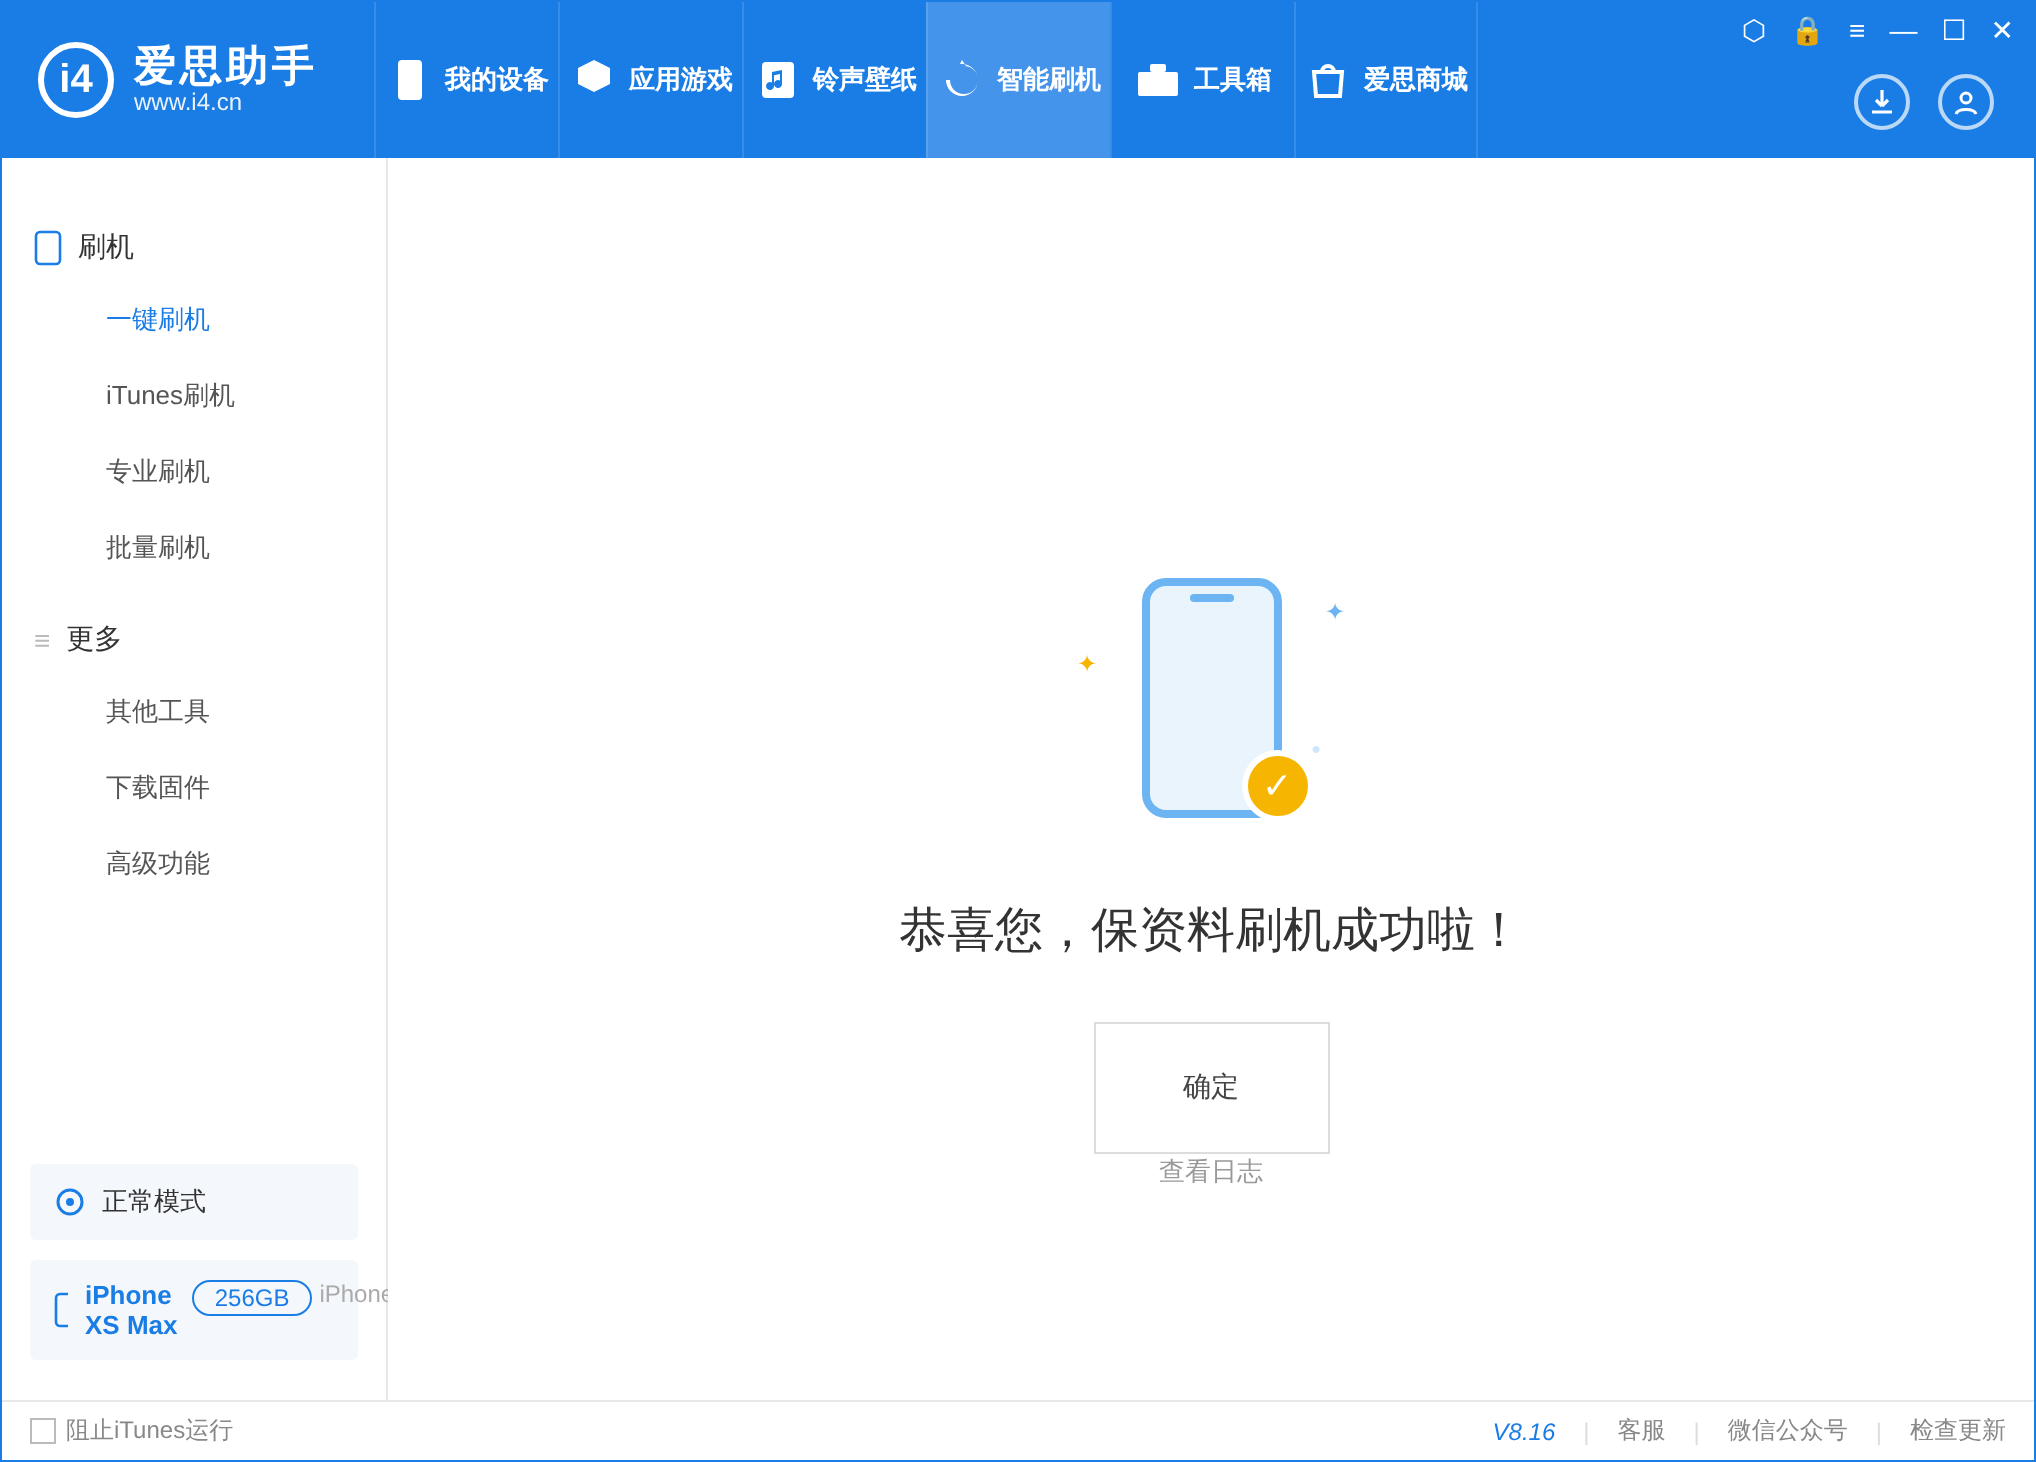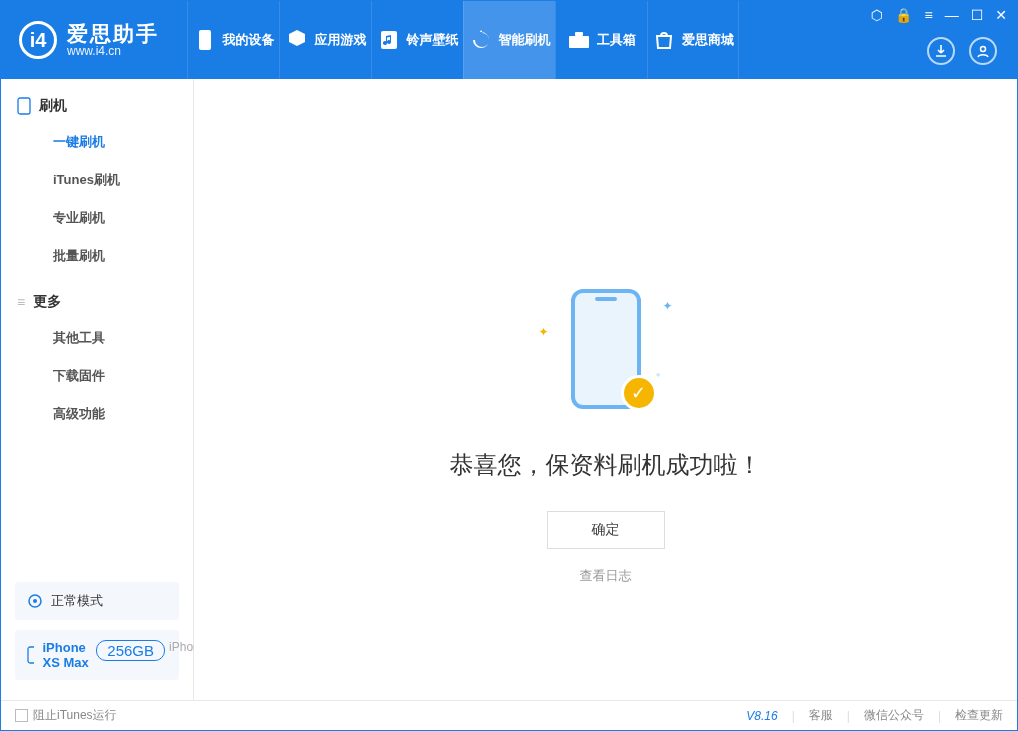--- a/index.html
+++ b/index.html
@@ -19,43 +19,43 @@
 .nav-icon { width: 24px; height: 24px; display: flex; align-items: center; justify-content: center; }
 .nav-label { font-size: 13px; }
 .header-controls { position: absolute; top: 6px; right: 10px; display: flex; gap: 12px; font-size: 14px; }
 .header-controls span { cursor: pointer; }
 .header-circles { position: absolute; bottom: 14px; right: 20px; display: flex; gap: 14px; }
 .circle-btn { width: 28px; height: 28px; border: 2px solid rgba(255,255,255,.7); border-radius: 50%; display: flex; align-items: center; justify-content: center; cursor: pointer; }
 
 
 .body { display: flex; height: calc(100% - 78px - 30px); }
 .sidebar { width: 193px; border-right: 1px solid #e8e8e8; display: flex; flex-direction: column; }
-.side-scroll { flex: 1; overflow: auto; padding-top: 10px; font-weight: bold; }
+.side-scroll { flex: 1; overflow: auto; padding-top: 28px; }
 .side-group-head { display: flex; align-items: center; gap: 8px; padding: 8px 16px; color: #333; font-size: 14px; }
 .side-item { padding: 10px 10px 10px 52px; font-size: 13px; color: #555; cursor: pointer; }
 .side-item.active { color: #1a7de6; }
 .side-device { padding: 10px 14px; }
 .mode-box, .dev-box { background: #f4f8fc; border-radius: 3px; padding: 10px 12px; margin-bottom: 10px; display: flex; align-items: center; gap: 8px; font-size: 13px; color: #333; }
 .dev-box { flex-direction: row; align-items: flex-start; gap: 4px; }
 .dev-name { color: #1a7de6; font-weight: bold; font-size: 13px; }
-.dev-cap { display: inline-block; border: 1px solid #1a7de6; color: #1a7de6; border-radius: 10px; padding: 1px 10px; font-size: 15px; }
+.dev-cap { display: inline-block; border: 1px solid #1a7de6; color: #1a7de6; border-radius: 10px; padding: 1px 10px; font-size: 12px; }
 .dev-type { color: #aaa; font-size: 12px; }
 .checks-row { border: 2px solid #e53935; padding: 8px 10px; margin: 0 8px 8px; display: flex; gap: 14px; align-items: center; }
 .chk { display: flex; align-items: center; gap: 5px; font-size: 12px; color: #888; cursor: pointer; }
 .chk-box { width: 13px; height: 13px; border: 1px solid #bbb; }
 
 .main { flex: 1; position: relative; background: #fff; }
 .success-wrap { position: absolute; top: 200px; left: 50%; transform: translateX(-50%); display: flex; flex-direction: column; align-items: center; }
 .illus { width: 170px; height: 140px; position: relative; margin-bottom: 30px; }
 .phone { position: absolute; left: 50%; top: 10px; transform: translateX(-50%); width: 70px; height: 120px; border: 4px solid #6db4f2; border-radius: 12px; background: #eaf4fd; }
 .phone-notch { position: absolute; top: 4px; left: 50%; transform: translateX(-50%); width: 22px; height: 4px; background: #6db4f2; border-radius: 2px; }
 .badge { position: absolute; right: 34px; bottom: 8px; width: 36px; height: 36px; background: #f6b500; border-radius: 50%; display: flex; align-items: center; justify-content: center; color: #fff; font-size: 18px; border: 3px solid #fff; }
 .spark { position: absolute; color: #f6b500; font-size: 12px; }
 .msg { font-size: 24px; color: #333; margin-bottom: 30px; }
-.ok-btn { border: 1px solid #ddd; background: #fff; padding: 9px 44px; font-size: 14px; color: #444; cursor: pointer; margin-bottom: 18px; }
+.ok-btn { border: 1px solid #ddd; background: #fff; padding: 23px 44px; font-size: 14px; color: #444; cursor: pointer; }
 .log-link { font-size: 13px; color: #999; cursor: pointer; }
 
 
 .status { height: 30px; border-top: 1px solid #e8e8e8; display: flex; align-items: center; padding: 0 14px; font-size: 12px; color: #888; }
 .status .right { margin-left: auto; display: flex; align-items: center; gap: 14px; }
 .status .sep { color: #ddd; }
 .ver { color: #1a7de6; font-style: italic; }
 </style>
 </head>
 <body>

